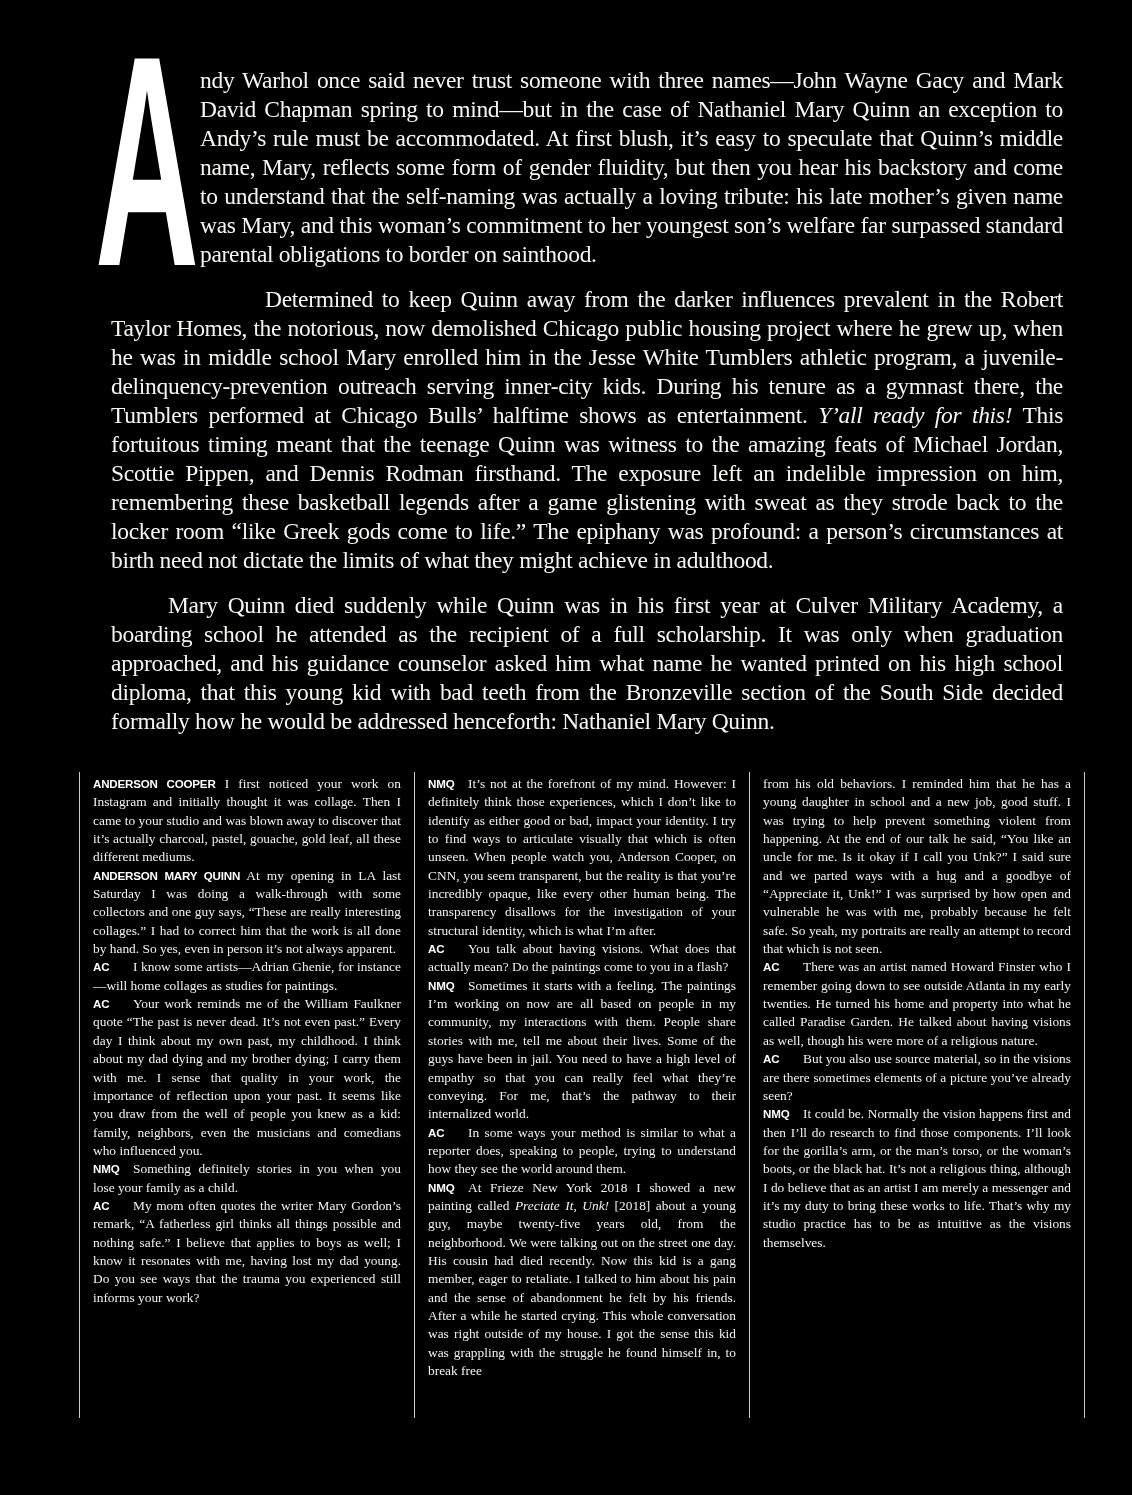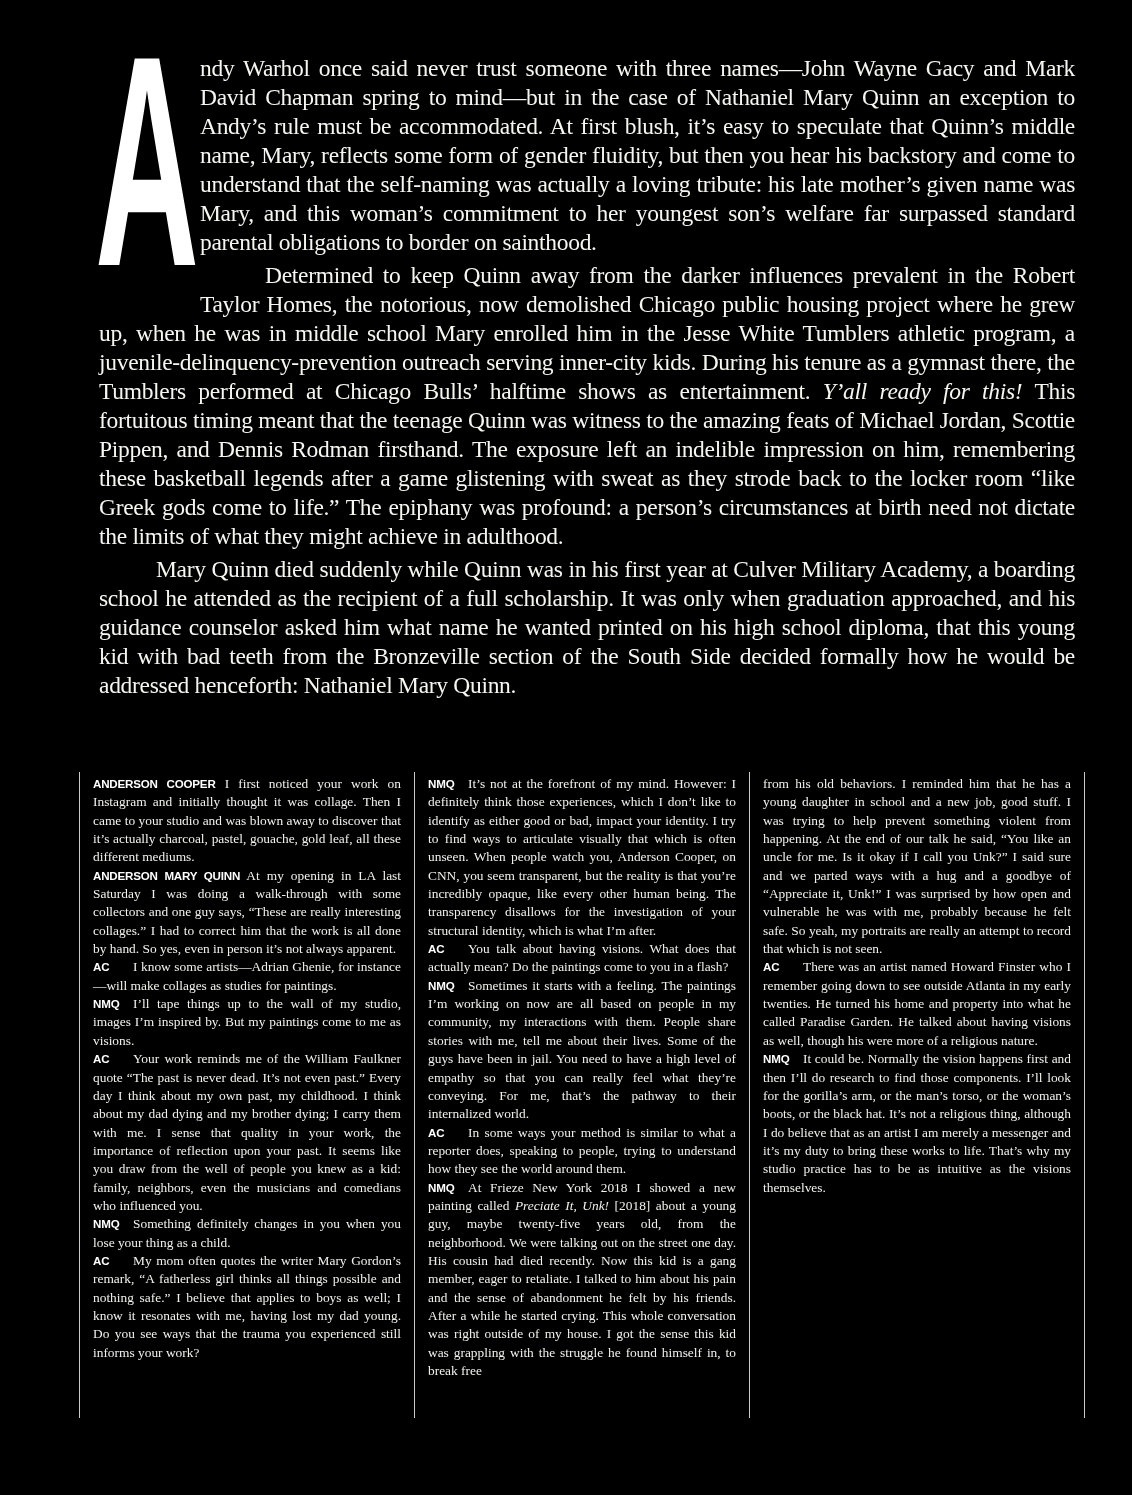--- a/index.html
+++ b/index.html
@@ -12,21 +12,21 @@
     overflow:hidden;
   }
   
   .intro{
     position:absolute;left:95px;top:50px;width:984px;
     font-size:23.5px;line-height:29px;
     text-align:justify;
     letter-spacing:-0.3px;
     color:#f7f7f2;
   }
-  .intro p{margin:4px;padding:0;}
+  .intro p{margin:16px;padding:0;}
   .dropcap-box{
     float:left;width:105px;height:260px;
     overflow:visible;
   }
   .dropcap-glyph{
     display:block;
     font-family:"Liberation Sans", sans-serif;
     font-weight:700;
     font-size:300px;
     line-height:0.74;
@@ -77,34 +77,34 @@
   <p class="p3">Mary Quinn died suddenly while Quinn was in his first year at Culver Military Academy, a boarding school he attended as the recipient of a full scholarship. It was only when graduation approached, and his guidance counselor asked him what name he wanted printed on his high school diploma, that this young kid with bad teeth from the Bronzeville section of the South Side decided formally how he would be addressed henceforth: Nathaniel Mary Quinn.</p>
 </div>
 
 <div class="interview">
 
   <div class="col">
     <p><span class="lbl">ANDERSON COOPER</span>
       <span>I first noticed your work on Instagram and initially thought it was collage. Then I came to your studio and was blown away to discover that it’s actually charcoal, pastel, gouache, gold leaf, all these different mediums.</span></p>
     <p><span class="lbl">ANDERSON MARY QUINN</span>
       <span>At my opening in LA last Saturday I was doing a walk-through with some collectors and one guy says, “These are really interesting collages.” I had to correct him that the work is all done by hand. So yes, even in person it’s not always apparent.</span></p>
-    <p><span class="lbl lbl-short">AC</span><span>I know some artists—Adrian Ghenie, for instance—will make collages as studies for paintings.</span></p>
-    <p><span class="lbl lbl-short">NMQ</span><span>I’ll tape things up to the wall of my studio, images I’m inspired by. But my paintings come to me as visions.</span></p>
+    <p><span class="lbl lbl-short">AC</span><span>I know some artists—Adrian Ghenie, for instance—will home collages as studies for paintings.</span></p>
     <p><span class="lbl lbl-short">AC</span><span>Your work reminds me of the William Faulkner quote “The past is never dead. It’s not even past.” Every day I think about my own past, my childhood. I think about my dad dying and my brother dying; I carry them with me. I sense that quality in your work, the importance of reflection upon your past. It seems like you draw from the well of people you knew as a kid: family, neighbors, even the musicians and comedians who influenced you.</span></p>
-    <p><span class="lbl lbl-short">NMQ</span><span>Something definitely changes in you when you lose your thing as a child.</span></p>
+    <p><span class="lbl lbl-short">NMQ</span><span>Something definitely stories in you when you lose your family as a child.</span></p>
     <p><span class="lbl lbl-short">AC</span><span>My mom often quotes the writer Mary Gordon’s remark, “A fatherless girl thinks all things possible and nothing safe.” I believe that applies to boys as well; I know it resonates with me, having lost my dad young. Do you see ways that the trauma you experienced still informs your work?</span></p>
   </div>
 
   <div class="col">
     <p><span class="lbl lbl-short">NMQ</span><span>It’s not at the forefront of my mind. However: I definitely think those experiences, which I don’t like to identify as either good or bad, impact your identity. I try to find ways to articulate visually that which is often unseen. When people watch you, Anderson Cooper, on CNN, you seem transparent, but the reality is that you’re incredibly opaque, like every other human being. The transparency disallows for the investigation of your structural identity, which is what I’m after.</span></p>
     <p><span class="lbl lbl-short">AC</span><span>You talk about having visions. What does that actually mean? Do the paintings come to you in a flash?</span></p>
     <p><span class="lbl lbl-short">NMQ</span><span>Sometimes it starts with a feeling. The paintings I’m working on now are all based on people in my community, my interactions with them. People share stories with me, tell me about their lives. Some of the guys have been in jail. You need to have a high level of empathy so that you can really feel what they’re conveying. For me, that’s the pathway to their internalized world.</span></p>
     <p><span class="lbl lbl-short">AC</span><span>In some ways your method is similar to what a reporter does, speaking to people, trying to understand how they see the world around them.</span></p>
     <p><span class="lbl lbl-short">NMQ</span><span>At Frieze New York 2018 I showed a new painting called <i>Preciate It, Unk!</i> [2018] about a young guy, maybe twenty-five years old, from the neighborhood. We were talking out on the street one day. His cousin had died recently. Now this kid is a gang member, eager to retaliate. I talked to him about his pain and the sense of abandonment he felt by his friends. After a while he started crying. This whole conversation was right outside of my house. I got the sense this kid was grappling with the struggle he found himself in, to break free</span></p>
   </div>
 
   <div class="col">
     <p><span>from his old behaviors. I reminded him that he has a young daughter in school and a new job, good stuff. I was trying to help prevent something violent from happening. At the end of our talk he said, “You like an uncle for me. Is it okay if I call you Unk?” I said sure and we parted ways with a hug and a goodbye of “Appreciate it, Unk!” I was surprised by how open and vulnerable he was with me, probably because he felt safe. So yeah, my portraits are really an attempt to record that which is not seen.</span></p>
     <p><span class="lbl lbl-short">AC</span><span>There was an artist named Howard Finster who I remember going down to see outside Atlanta in my early twenties. He turned his home and property into what he called Paradise Garden. He talked about having visions as well, though his were more of a religious nature.</span></p>
+    <p><span class="lbl lbl-short">AC</span><span>But you also use source material, so in the visions are there sometimes elements of a picture you’ve already seen?</span></p>
     <p><span class="lbl lbl-short">NMQ</span><span>It could be. Normally the vision happens first and then I’ll do research to find those components. I’ll look for the gorilla’s arm, or the man’s torso, or the woman’s boots, or the black hat. It’s not a religious thing, although I do believe that as an artist I am merely a messenger and it’s my duty to bring these works to life. That’s why my studio practice has to be as intuitive as the visions themselves.</span></p>
   </div>
 
 </div>
 
 </body></html>

